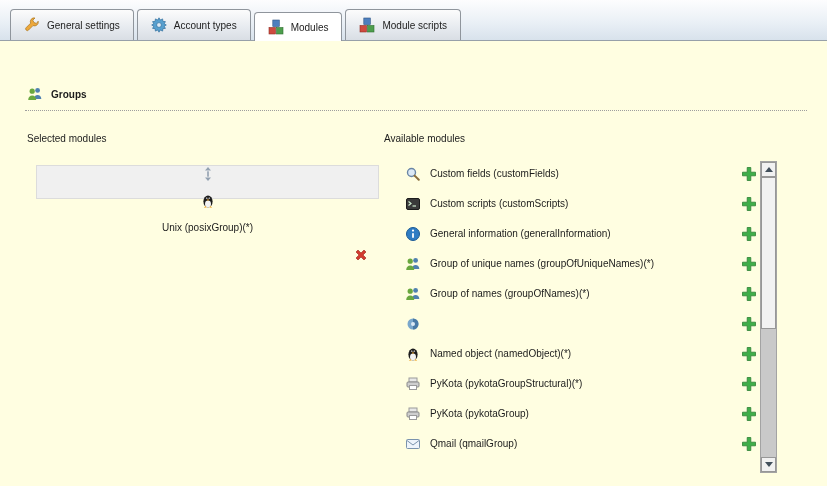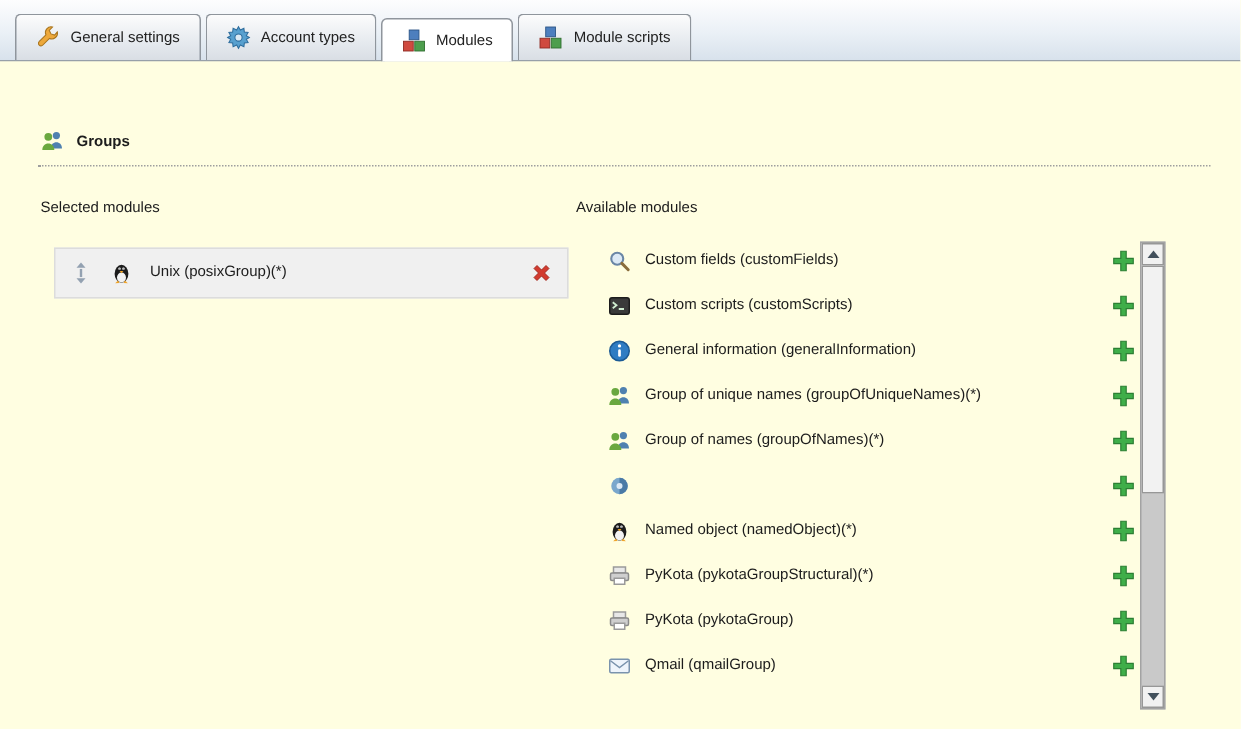--- a/index.html
+++ b/index.html
@@ -33,21 +33,21 @@
     font-weight:bold;
   }
   .dotted-line{position:absolute;left:25px;right:20px;top:69px;border-bottom:1px dotted #9e9e9e;height:0;}
   .col-heading{position:absolute;top:92px;color:#1c1c1c;}
   .col-heading.left{left:27px;}
   .col-heading.right{left:384px;}
   
   .selected-list{position:absolute;left:36px;top:124px;width:343px;}
   .selected-row{
     box-sizing:border-box;display:flex;align-items:center;gap:11px;height:34px;
-    background:#f0f0f0;border:1px solid #dcdcdc;padding:0 9px;
+    background:#f0f0f0;border:1px solid #dcdcdc;padding:0 9px;flex-direction:column;
   }
   .drag,.row-btn{display:flex;align-items:center;justify-content:center;cursor:pointer;}
   .selected-row .row-btn{margin-left:auto;}
   
   .available-list{position:absolute;left:405px;top:118px;width:352px;}
   .available-row{display:flex;align-items:flex-start;gap:9px;padding:7px 0;}
   .available-row .module-label{max-width:262px;line-height:16px;}
   .available-row .row-btn{margin-left:auto;}
   .module-label{line-height:16px;}
   

